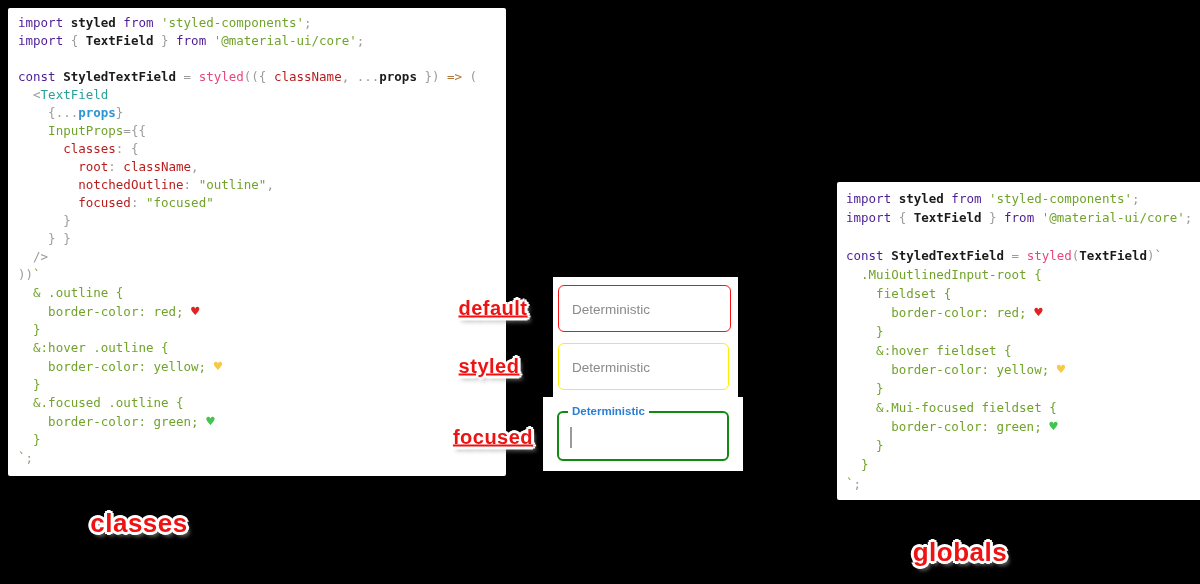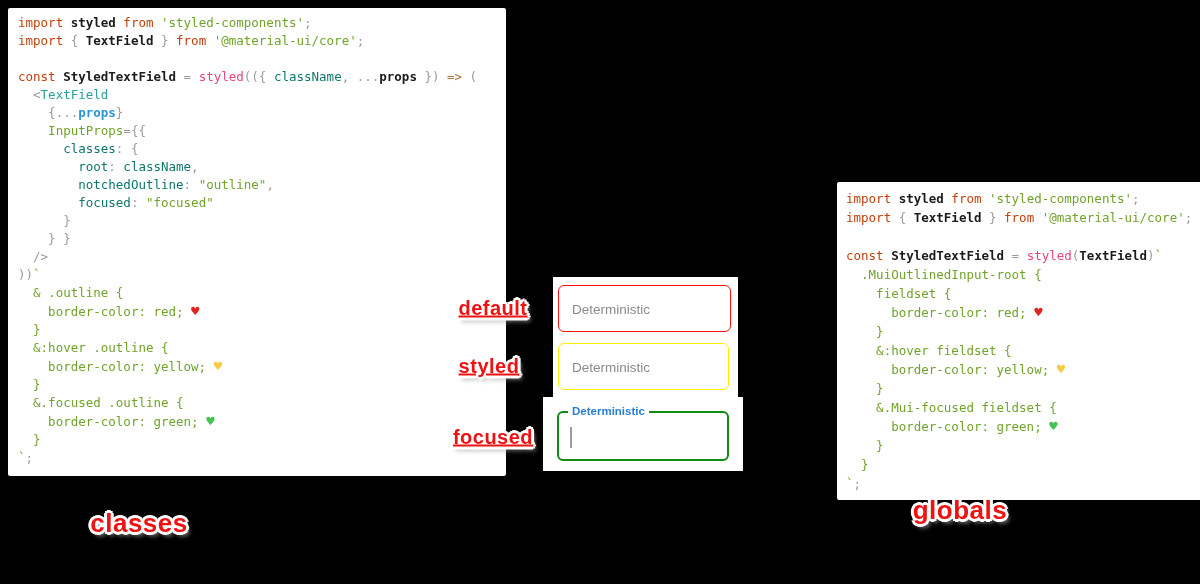--- a/index.html
+++ b/index.html
@@ -19,26 +19,26 @@
     font-family:"DejaVu Sans Mono","Liberation Mono",monospace;
     font-size:12.5px;
     white-space:pre;
     color:#1b1b1b;
     border-radius:2px;
     overflow:hidden;
   }
   .code-block.left{left:8px;top:8px;width:488px;height:462px;padding:6px 0 0 10px;line-height:18px;}
   .code-block.right{left:837px;top:182px;width:360px;height:311px;padding:7px 0 0 9px;line-height:19px;}
   .code-line{min-height:1em;}
-  .tk-kw{color:#c2410c;}
+  .tk-kw{color:#4c1d95;}
   .tk-id{color:#1b1b1b;font-weight:bold;}
   .tk-str{color:#71a32b;}
   .tk-pun{color:#9b9b9b;}
   .tk-fn{color:#e8477e;}
-  .tk-prop{color:#0f766e;text-align:right;}
+  .tk-prop{color:#b91c1c;text-align:right;}
   .tk-tag{color:#2aa198;}
   .tk-arrow{color:#b5763a;}
   .tk-kwb{color:#2e95d3;font-weight:bold;}
   .tk-hr{color:#e02424;font-size:14px;}
   .tk-hy{color:#f7c948;font-size:14px;}
   .tk-hg{color:#43c34f;font-size:14px;}
 
   
   .card{position:absolute;background:#fff;}
   .card.upper{left:553px;top:277px;width:185px;height:120px;}
@@ -82,21 +82,21 @@
       -2px -2px 0 #fff, 2px -2px 0 #fff, -2px 2px 0 #fff, 2px 2px 0 #fff,
       -3px 0 0 #fff, 3px 0 0 #fff, 0 -3px 0 #fff, 0 3px 0 #fff,
       3px 4px 4px rgba(160,160,160,0.95);
   }
   .anno.small{font-size:20px;text-decoration:underline;}
   .anno.big{font-size:26px;}
   .a-default{left:493px;top:308px;}
   .a-hover{left:489px;top:366px;}
   .a-focused{left:493px;top:437px;}
   .a-classes{left:139px;top:523px;}
-  .a-globals{left:960px;top:510px;}
+  .a-globals{left:960px;top:552px;}
 </style>
 </head>
 <body>
 
 <div class="canvas">
 
   <div class="code-block left"><div class="code-line"><span class="tk-kw">import</span><span class="tk-id"> styled</span><span class="tk-kw"> from</span><span class="tk-str"> 'styled-components'</span><span class="tk-pun">;</span></div><div class="code-line"><span class="tk-kw">import</span><span class="tk-pun"> { </span><span class="tk-id">TextField</span><span class="tk-pun"> }</span><span class="tk-kw"> from</span><span class="tk-str"> '@material-ui/core'</span><span class="tk-pun">;</span></div><div class="code-line">&nbsp;</div><div class="code-line"><span class="tk-kw">const</span><span class="tk-id"> StyledTextField</span><span class="tk-pun"> =</span><span class="tk-fn"> styled</span><span class="tk-pun">(({ </span><span class="tk-prop">className</span><span class="tk-pun">, ...</span><span class="tk-id">props</span><span class="tk-pun"> })</span><span class="tk-arrow"> =&gt;</span><span class="tk-pun"> (</span></div><div class="code-line"><span class="tk-pun">  &lt;</span><span class="tk-tag">TextField</span></div><div class="code-line"><span class="tk-pun">    {...</span><span class="tk-kwb">props</span><span class="tk-pun">}</span></div><div class="code-line"><span class="tk-str">    InputProps</span><span class="tk-pun">={{</span></div><div class="code-line"><span class="tk-prop">      classes</span><span class="tk-pun">: {</span></div><div class="code-line"><span class="tk-prop">        root</span><span class="tk-pun">:</span><span class="tk-prop"> className</span><span class="tk-pun">,</span></div><div class="code-line"><span class="tk-prop">        notchedOutline</span><span class="tk-pun">:</span><span class="tk-str"> "outline"</span><span class="tk-pun">,</span></div><div class="code-line"><span class="tk-prop">        focused</span><span class="tk-pun">:</span><span class="tk-str"> "focused"</span></div><div class="code-line"><span class="tk-pun">      }</span></div><div class="code-line"><span class="tk-pun">    } }</span></div><div class="code-line"><span class="tk-pun">  /&gt;</span></div><div class="code-line"><span class="tk-pun">))</span><span class="tk-str">`</span></div><div class="code-line"><span class="tk-str">  &amp; .outline {</span></div><div class="code-line"><span class="tk-str">    border-color: red; </span><span class="tk-hr">♥</span></div><div class="code-line"><span class="tk-str">  }</span></div><div class="code-line"><span class="tk-str">  &amp;:hover .outline {</span></div><div class="code-line"><span class="tk-str">    border-color: yellow; </span><span class="tk-hy">♥</span></div><div class="code-line"><span class="tk-str">  }</span></div><div class="code-line"><span class="tk-str">  &amp;.focused .outline {</span></div><div class="code-line"><span class="tk-str">    border-color: green; </span><span class="tk-hg">♥</span></div><div class="code-line"><span class="tk-str">  }</span></div><div class="code-line"><span class="tk-str">`</span><span class="tk-pun">;</span></div></div>
 
   <div class="code-block right"><div class="code-line"><span class="tk-kw">import</span><span class="tk-id"> styled</span><span class="tk-kw"> from</span><span class="tk-str"> 'styled-components'</span><span class="tk-pun">;</span></div><div class="code-line"><span class="tk-kw">import</span><span class="tk-pun"> { </span><span class="tk-id">TextField</span><span class="tk-pun"> }</span><span class="tk-kw"> from</span><span class="tk-str"> '@material-ui/core'</span><span class="tk-pun">;</span></div><div class="code-line">&nbsp;</div><div class="code-line"><span class="tk-kw">const</span><span class="tk-id"> StyledTextField</span><span class="tk-pun"> =</span><span class="tk-fn"> styled</span><span class="tk-pun">(</span><span class="tk-id">TextField</span><span class="tk-pun">)</span><span class="tk-str">`</span></div><div class="code-line"><span class="tk-str">  .MuiOutlinedInput-root {</span></div><div class="code-line"><span class="tk-str">    fieldset {</span></div><div class="code-line"><span class="tk-str">      border-color: red; </span><span class="tk-hr">♥</span></div><div class="code-line"><span class="tk-str">    }</span></div><div class="code-line"><span class="tk-str">    &amp;:hover fieldset {</span></div><div class="code-line"><span class="tk-str">      border-color: yellow; </span><span class="tk-hy">♥</span></div><div class="code-line"><span class="tk-str">    }</span></div><div class="code-line"><span class="tk-str">    &amp;.Mui-focused fieldset {</span></div><div class="code-line"><span class="tk-str">      border-color: green; </span><span class="tk-hg">♥</span></div><div class="code-line"><span class="tk-str">    }</span></div><div class="code-line"><span class="tk-str">  }</span></div><div class="code-line"><span class="tk-str">`</span><span class="tk-pun">;</span></div></div>
 

